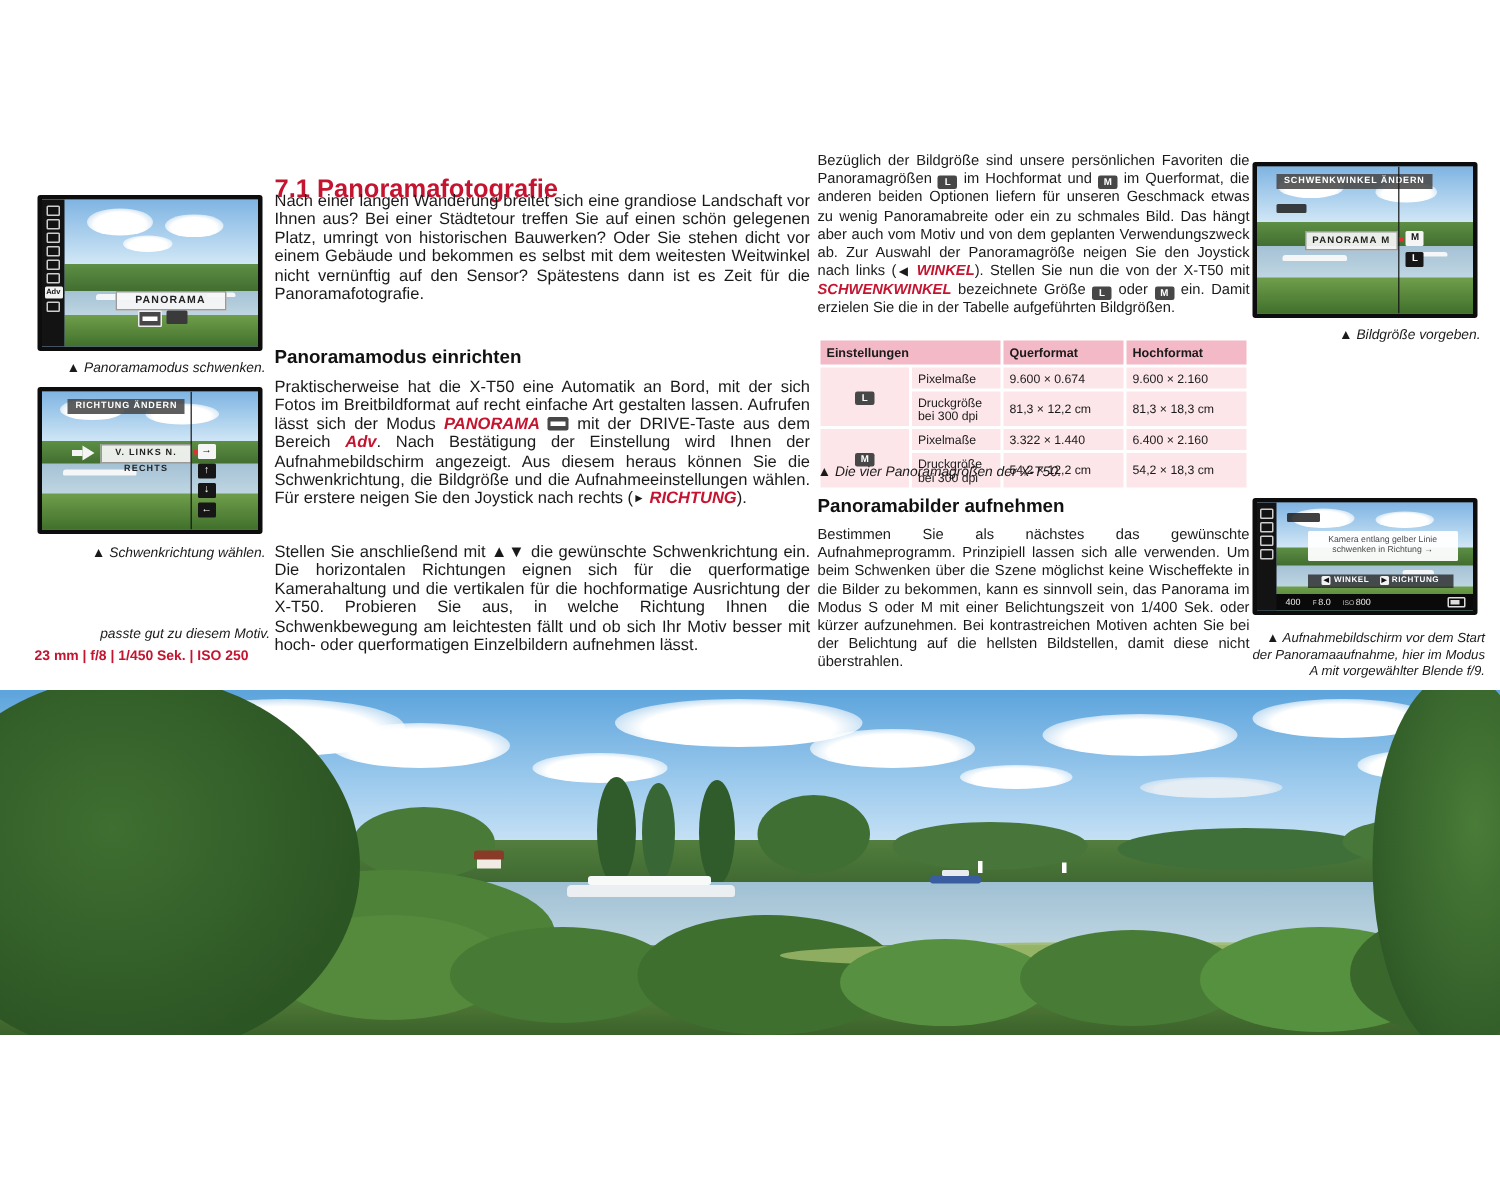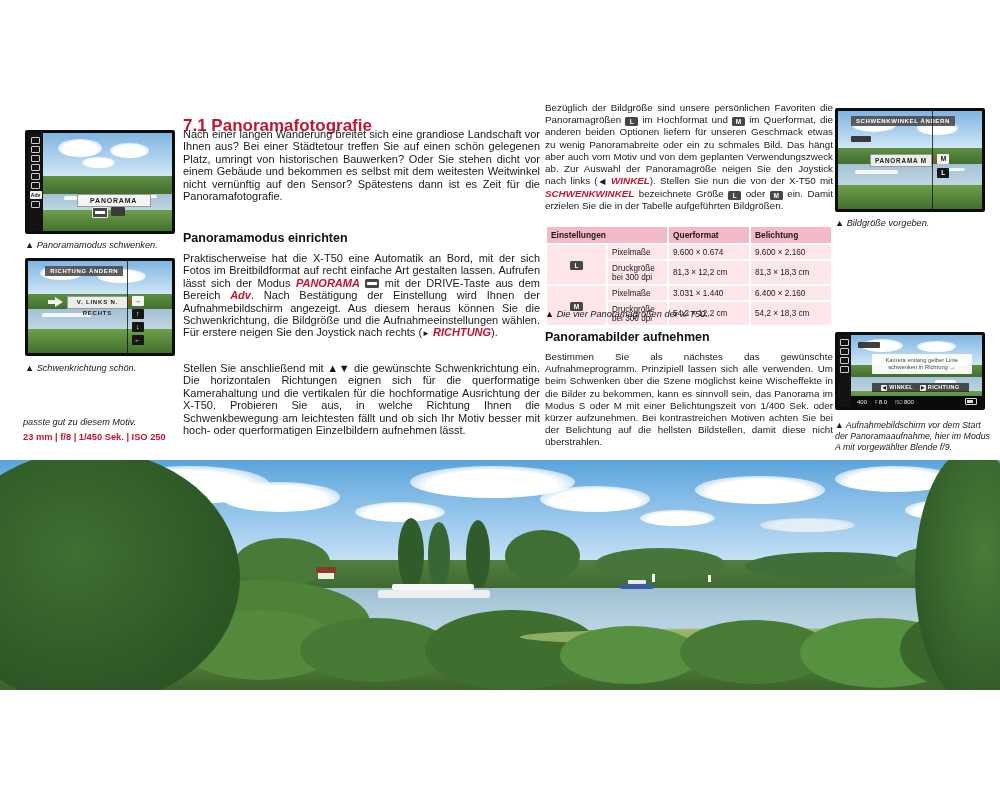--- a/index.html
+++ b/index.html
@@ -37,21 +37,21 @@
   
   table.sizes{border-collapse:separate;border-spacing:2px;background:#fff;font-size:8.2px;width:288px;table-layout:fixed;}
   table.sizes th{background:var(--pink-h);font-weight:bold;font-size:8.4px;text-align:left;padding:3px 4px;}
   table.sizes td{background:var(--pink-r);padding:2.5px 4px;}
   table.sizes .icell{width:18px;text-align:center;}
   table.sizes .c-label{width:110px;}
   table.sizes .c-q,table.sizes .c-h{width:72px;}
   .tbl-caption{font-style:italic;font-size:9.2px;color:#1a1a1a;}
 
   
-  .cap{font-style:italic;font-size:9.2px;line-height:11.5px;color:#1a1a1a;}
+  .cap{font-style:italic;font-size:9.2px;line-height:11.5px;color:#1a1a1a;text-align:right;}
   .exif{color:var(--red);font-weight:bold;font-size:9.3px;font-style:normal;}
 
   
   .cam{background:#0d0d0d;padding:3px;box-sizing:border-box;border-radius:2px;}
   .scr{position:relative;width:100%;height:100%;overflow:hidden;background:#9cc3e4;}
   .sky{position:absolute;left:0;right:0;top:0;height:48%;background:linear-gradient(#7fb4e2,#d9ecf8);}
   .cl{position:absolute;background:radial-gradient(ellipse at 50% 60%,#ffffff 55%,rgba(255,255,255,0) 100%);border-radius:50%;}
   .trees{position:absolute;left:0;right:0;top:44%;height:20%;background:linear-gradient(#5d8f44,#3f6a2e);}
   .water{position:absolute;left:0;right:0;top:62%;height:19%;background:linear-gradient(#a4c1d4,#c2d8e4);}
   .fg{position:absolute;left:0;right:0;top:79%;bottom:0;background:linear-gradient(#6f9e4b,#41702c);}
@@ -144,21 +144,21 @@
     <div class="wh-arrow" style="left:18.5%;top:39%;"></div>
     <div class="whitebar" style="left:27%;width:41%;top:38%;height:11px;line-height:11px;font-size:6px;">V. LINKS N. RECHTS</div>
     <div class="vline" style="left:69%;"></div>
     <div class="reddot" style="left:69.8%;top:42%;"></div>
     <div class="abox sel" style="left:72%;top:38%;">→</div>
     <div class="abox dim" style="left:72%;top:52%;">↑</div>
     <div class="abox dim" style="left:72%;top:66%;">↓</div>
     <div class="abox dim" style="left:72%;top:80%;">←</div>
   </div>
 </div>
-<div class="abs cap" style="left:25px;top:363px;width:152px;">▲ Schwenkrichtung schön.</div>
+<div class="abs cap" style="left:25px;top:363px;width:152px;">▲ Schwenkrichtung wählen.</div>
 
 <div class="abs" style="left:23px;top:417px;width:157px;">
   <span class="cap" style="display:block;">passte gut zu diesem Motiv.</span>
   <span class="exif" style="display:block;margin-top:3px;">23 mm | f/8 | 1/450 Sek. | ISO 250</span>
 </div>
 
 <div class="abs col-main">
   <h1 class="abs" style="top:16px;left:0;width:357px;">7.1 Panoramafotografie</h1>
   <p class="abs" style="top:28px;left:0;width:357px;">Nach einer langen Wanderung breitet sich eine grandiose Landschaft vor Ihnen aus? Bei einer Städtetour treffen Sie auf einen schön gelegenen Platz, umringt von historischen Bauwerken? Oder Sie stehen dicht vor einem Gebäude und bekommen es selbst mit dem weitesten Weitwinkel nicht vernünftig auf den Sensor? Spätestens dann ist es Zeit für die Panoramafotografie.</p>
   <h2 class="abs" style="top:131px;left:0;width:357px;">Panoramamodus einrichten</h2>
@@ -167,37 +167,37 @@
 </div>
 
 <div class="abs col-right">
   <p class="abs" style="top:2px;left:0;width:288px;"><span>Bezüglich der Bildgröße sind unsere persönlichen Favoriten die Panoramagrößen </span><span class="mi">L</span><span> im Hochformat und </span><span class="mi">M</span><span> im Querformat, die anderen beiden Optionen liefern für unseren Geschmack etwas zu wenig Panoramabreite oder ein zu schmales Bild. Das hängt aber auch vom Motiv und von dem geplanten Verwendungszweck ab. Zur Auswahl der Panoramagröße neigen Sie den Joystick nach links (</span><span class="joy">◀</span> <span class="red-term">WINKEL</span><span>). Stellen Sie nun die von der X-T50 mit </span><span class="red-term">SCHWENKWINKEL</span><span> bezeichnete Größe </span><span class="mi">L</span><span> oder </span><span class="mi">M</span><span> ein. Damit erzielen Sie die in der Tabelle aufgeführten Bildgrößen.</span></p>
 
   <table class="sizes abs" style="top:125px;left:0;">
     <tbody>
         <tr>
       <th colspan="2">Einstellungen</th>
       <th class="c-q">Querformat</th>
-      <th class="c-h">Belichtung</th>
+      <th class="c-h">Hochformat</th>
     </tr>
     <tr>
       <td rowspan="2" class="icell"><span class="mi">L</span></td>
       <td class="c-label">Pixelmaße</td>
       <td>9.600 × 0.674</td>
       <td>9.600 × 2.160</td>
     </tr>
     <tr>
       <td class="c-label">Druckgröße bei 300 dpi</td>
       <td>81,3 × 12,2 cm</td>
       <td>81,3 × 18,3 cm</td>
     </tr>
     <tr>
       <td rowspan="2" class="icell"><span class="mi">M</span></td>
       <td class="c-label">Pixelmaße</td>
-      <td>3.031 × 1.440</td>
+      <td>3.322 × 1.440</td>
       <td>6.400 × 2.160</td>
     </tr>
     <tr>
       <td class="c-label">Druckgröße bei 300 dpi</td>
       <td>54,2 × 12,2 cm</td>
       <td>54,2 × 18,3 cm</td>
     </tr>
   </tbody>
     </table>
   <div class="abs tbl-caption" style="top:209px;left:0;width:288px;">▲ Die vier Panoramagrößen der X-T50.</div>

